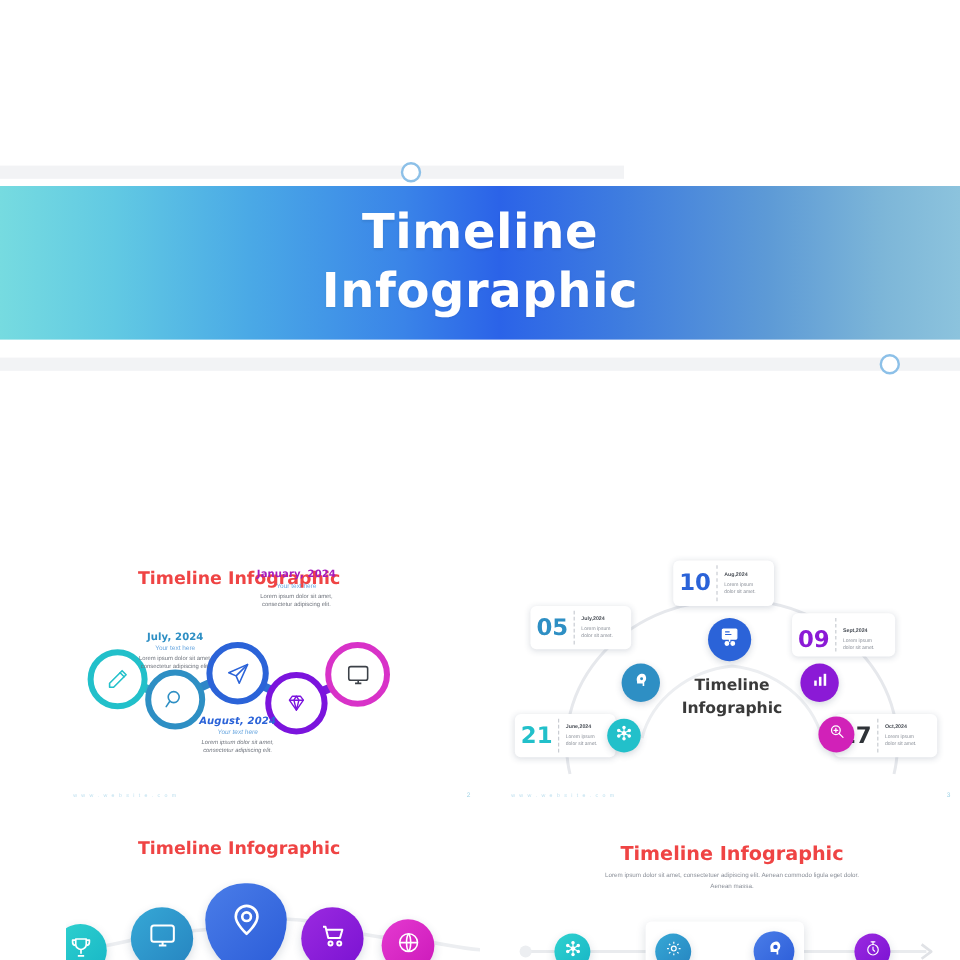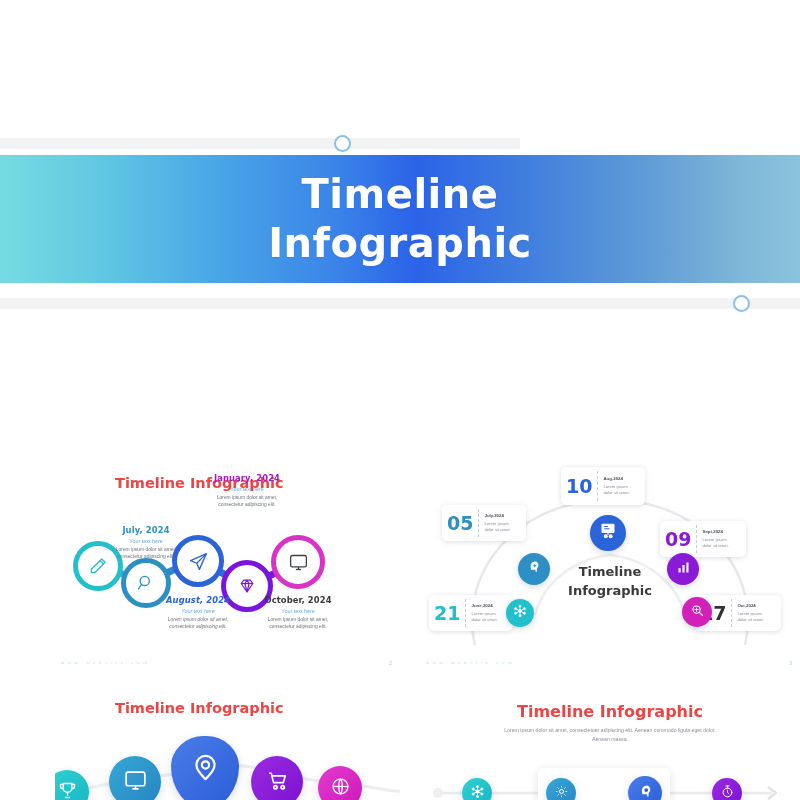--- a/index.html
+++ b/index.html
@@ -215,27 +215,20 @@
     </div>
 
     <div class="blk" style="left:132px; top:18px;">
       <div class="mon" style="color:#a61bbd">January, 2024</div>
       <div class="ytx">Your text here</div>
       <div class="lor">
         <span>Lorem ipsum dolor sit amet,</span><br><span>consectetur adipiscing elit.</span>
       </div>
     </div>
 
-    <div class="blk" style="left:183px; top:140px;">
-      <div class="mon" style="color:#3a3a3a">October, 2024</div>
-      <div class="ytx">Your text here</div>
-      <div class="lor">
-        <span>Lorem ipsum dolor sit amet,</span><br><span>consectetur adipiscing elit.</span>
-      </div>
-    </div>
 
     <div class="footer-url">w w w . w e b s i t e . c o m</div>
     <div class="footer-num">2</div>
   </div>
 
   <div class="panel p2">
 
     <svg style="position:absolute;left:0;top:0;width:380px;height:215px" viewBox="0 0 380 215">
       <path d="M55,190 A135,120 0 0 1 190,45 A135,120 0 0 1 325,190" fill="none" stroke="#e6e8ec" stroke-width="2.5"></path>
       <path d="M115,160 A88,78 0 0 1 190,100 A88,78 0 0 1 265,160" fill="none" stroke="#eceef1" stroke-width="2.5"></path>
@@ -267,21 +260,21 @@
       <div class="num" style="color:#2b63d8">10</div>
       <div class="divd"></div>
       <div class="ct">
         <div class="cdate">Aug,2024</div>
         <div class="clor">
           <span>Lorem ipsum</span><br><span>dolor sit amet.</span>
         </div>
       </div>
     </div>
 
-    <div class="card" style="left:240px; top:66px; width:86px; height:36px;">
+    <div class="card" style="left:240px; top:56px; width:86px; height:36px;align-items:flex-end;">
       <div class="num" style="color:#8b1ad6">09</div>
       <div class="divd"></div>
       <div class="ct">
         <div class="cdate">Sept,2024</div>
         <div class="clor">
           <span>Lorem ipsum</span><br><span>dolor sit amet.</span>
         </div>
       </div>
     </div>
 

